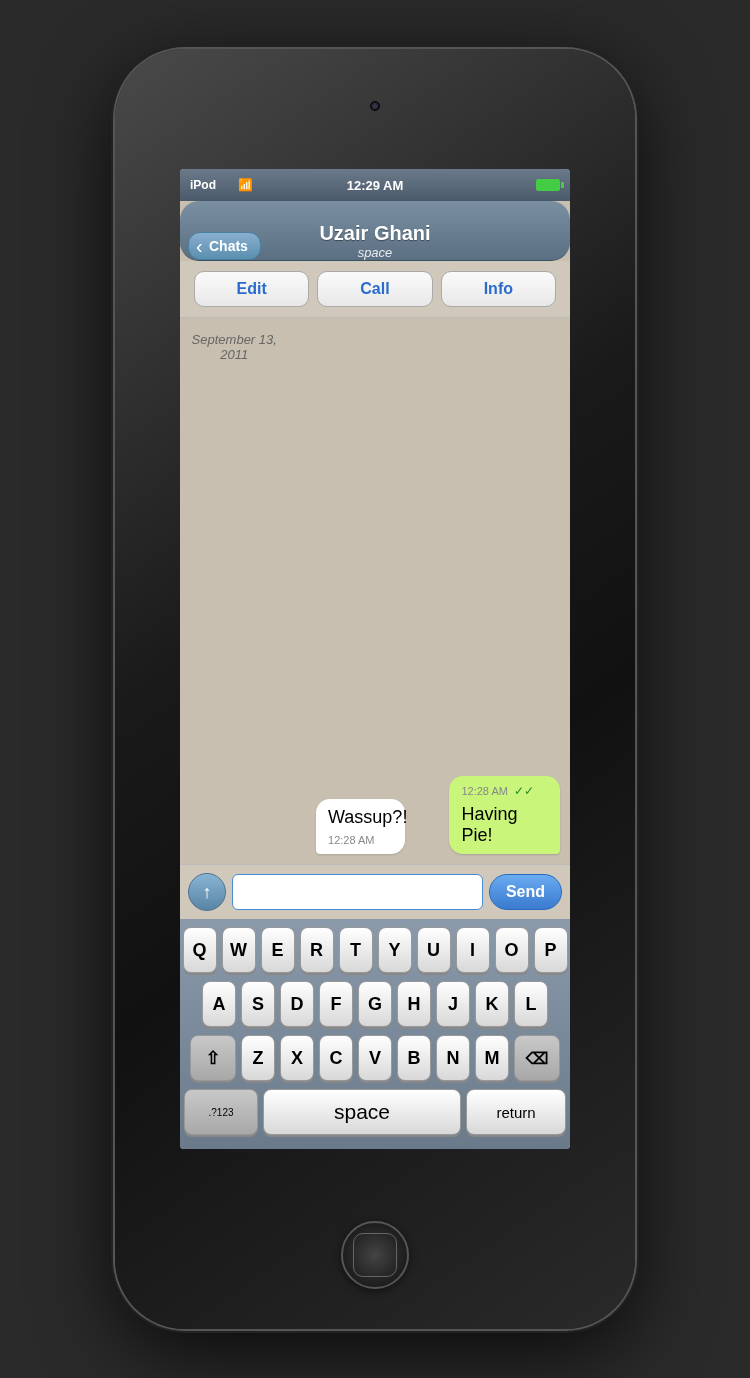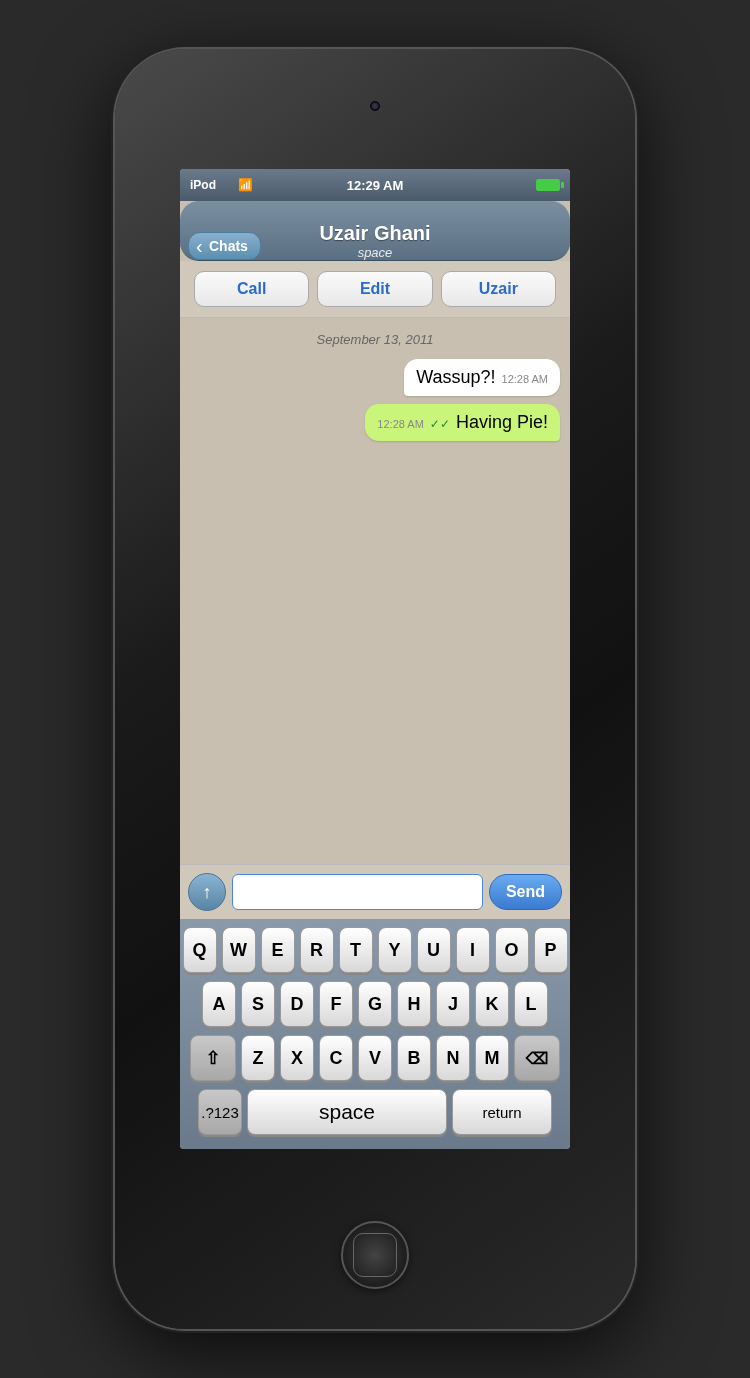--- a/index.html
+++ b/index.html
@@ -190,21 +190,21 @@
       margin: 0 4px;
     }
 
     
     .chat-area {
       flex: 1;
       background: #c8bfb0;
       overflow-y: auto;
       padding: 10px;
       display: flex;
-      flex-direction: column;
+      flex-direction: row;
       gap: 8px;
     }
 
     .date-divider {
       text-align: center;
       font-style: italic;
       color: #666;
       font-size: 13px;
       margin: 4px 0;
     }
@@ -343,22 +343,22 @@
       max-width: 200px;
       font-size: 21px;
       font-weight: normal;
     }
     .key.return-key {
       width: 100px;
       font-size: 15px;
       font-weight: normal;
     }
     .key.num-key {
-      width: 44px;
-      font-size: 15px;
+      width: 74px;
+      font-size: 10px;
       font-weight: normal;
     }
     .key.delete-key {
       width: 46px;
       font-size: 16px;
     }
     .key.shift-key {
       width: 46px;
       font-size: 18px;
     }
@@ -412,27 +412,27 @@
           <span>Chats</span>
         </div>
         <div class="nav-title-area">
           <div class="nav-contact-name">Uzair Ghani</div>
           <div class="nav-status">space</div>
         </div>
       </div>
 
       <div class="action-buttons">
         <div class="action-btn">
+          <span>Edit</span>
+        </div>
+        <div class="action-btn">
           <span>Call</span>
         </div>
         <div class="action-btn">
-          <span>Edit</span>
-        </div>
-        <div class="action-btn">
-          <span>Uzair</span>
+          <span>Info</span>
         </div>
       </div>
 
       <div class="chat-area">
         <div class="date-divider">September 13, 2011</div>
 
         <div class="message-row incoming">
           <div class="bubble incoming">
             <span class="bubble-text">Wassup?!</span>
             <span class="bubble-time">12:28 AM</span>

